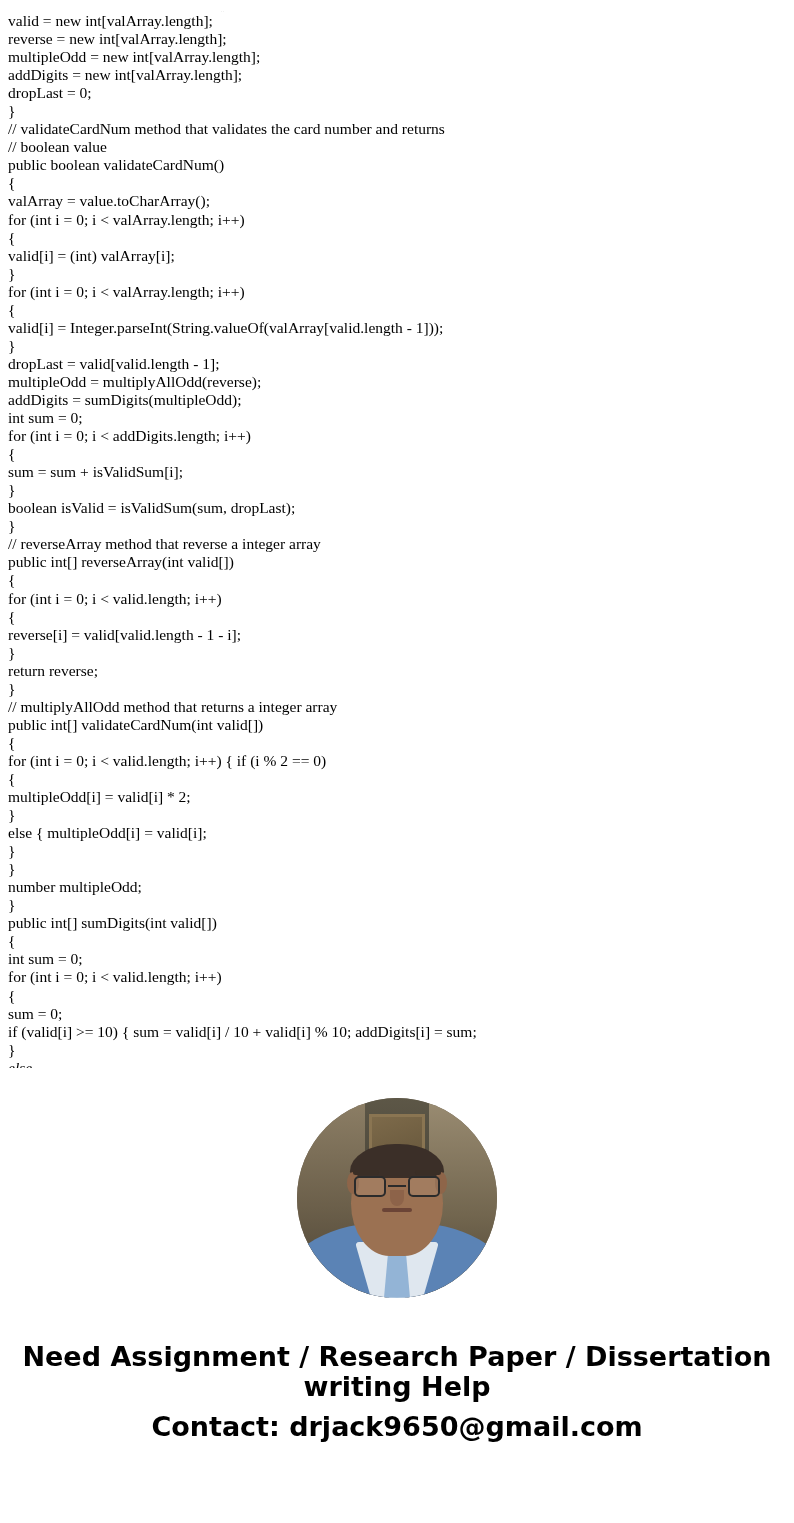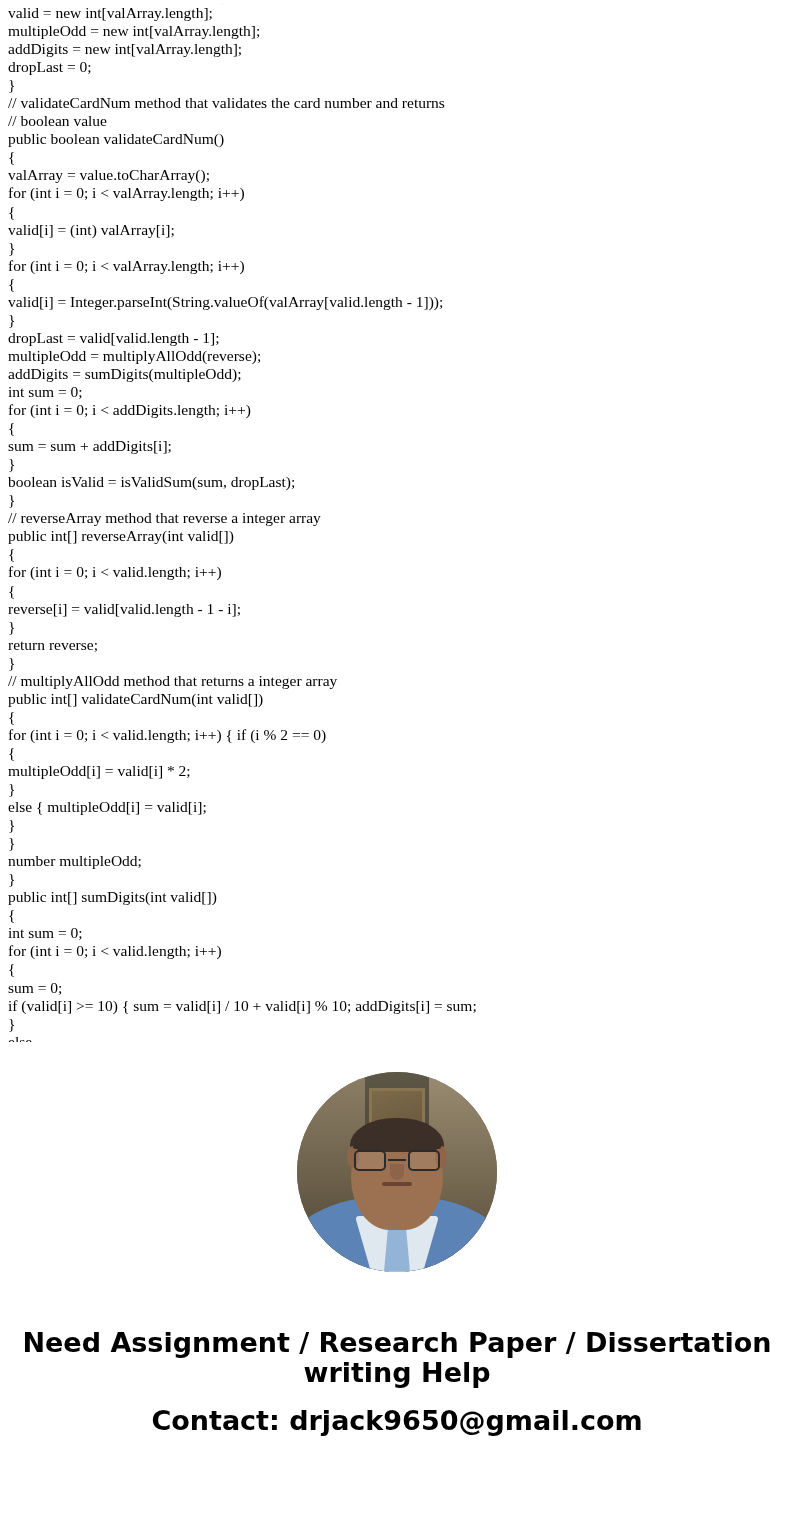--- a/index.html
+++ b/index.html
@@ -12,39 +12,40 @@
     min-height: 1523px;
     font-family: "Liberation Serif", serif;
     color: #000000;
   }
   .page {
     width: 794px;
     box-sizing: border-box;
     padding: 0 8px;
   }
   .code-block {
-    padding-top: 0px;
+    padding-top: 8px;
   }
   .code-line {
     font-family: "Liberation Serif", serif;
     font-size: 15.5px;
     line-height: 18.05px;
     white-space: pre-wrap;
     color: #000000;
     letter-spacing: 0px;
   }
   .code-line.clipped-top {
     height: 4px;
     overflow: hidden;
     line-height: 18px;
   }
   .code-line.clipped-bottom {
     height: 9px;
     overflow: hidden;
     line-height: 18px;
+    font-style: italic;
   }
   .portrait-wrap {
     margin-top: 30px;
     display: flex;
     justify-content: center;
     align-items: center;
   }
   .portrait {
     width: 200px;
     height: 200px;
@@ -209,49 +210,50 @@
     position: absolute;
     left: 50%;
     transform: translateX(-50%);
     top: 46%;
     width: 14px;
     height: 16px;
     background: #8d6349;
     border-radius: 0 0 50% 50%;
   }
   .cta {
-    margin-top: 56px;
+    margin-top: 44px;
     text-align: center;
     font-family: "DejaVu Sans", sans-serif;
     font-weight: bold;
     font-size: 27px;
     line-height: 30px;
     color: #000000;
   }
   .cta .line2 {
     display: block;
   }
   .cta-contact {
-    margin-top: 18px;
+    margin-top: 10px;
     text-align: center;
     font-family: "DejaVu Sans", sans-serif;
     font-weight: bold;
     font-size: 27px;
     line-height: 30px;
     color: #000000;
   }
 </style>
 </head>
 <body>
 
 <div class="page">
 
   <div class="code-block">
     <div class="code-line clipped-top">valArray = new char[value.length()];</div>
     <div class="code-line">valid = new int[valArray.length];</div>
+    <div class="code-line">reverse = new int[valArray.length];</div>
     <div class="code-line">multipleOdd = new int[valArray.length];</div>
     <div class="code-line">addDigits = new int[valArray.length];</div>
     <div class="code-line">dropLast = 0;</div>
     <div class="code-line">}</div>
     <div class="code-line">// validateCardNum method that validates the card number and returns</div>
     <div class="code-line">// boolean value</div>
     <div class="code-line">public boolean validateCardNum()</div>
     <div class="code-line">{</div>
     <div class="code-line">valArray = value.toCharArray();</div>
     <div class="code-line">for (int i = 0; i &lt; valArray.length; i++)</div>
@@ -261,21 +263,21 @@
     <div class="code-line">for (int i = 0; i &lt; valArray.length; i++)</div>
     <div class="code-line">{</div>
     <div class="code-line">valid[i] = Integer.parseInt(String.valueOf(valArray[valid.length - 1]));</div>
     <div class="code-line">}</div>
     <div class="code-line">dropLast = valid[valid.length - 1];</div>
     <div class="code-line">multipleOdd = multiplyAllOdd(reverse);</div>
     <div class="code-line">addDigits = sumDigits(multipleOdd);</div>
     <div class="code-line">int sum = 0;</div>
     <div class="code-line">for (int i = 0; i &lt; addDigits.length; i++)</div>
     <div class="code-line">{</div>
-    <div class="code-line">sum = sum + addDigits[i];</div>
+    <div class="code-line">sum = sum + isValidSum[i];</div>
     <div class="code-line">}</div>
     <div class="code-line">boolean isValid = isValidSum(sum, dropLast);</div>
     <div class="code-line">}</div>
     <div class="code-line">// reverseArray method that reverse a integer array</div>
     <div class="code-line">public int[] reverseArray(int valid[])</div>
     <div class="code-line">{</div>
     <div class="code-line">for (int i = 0; i &lt; valid.length; i++)</div>
     <div class="code-line">{</div>
     <div class="code-line">reverse[i] = valid[valid.length - 1 - i];</div>
     <div class="code-line">}</div>

